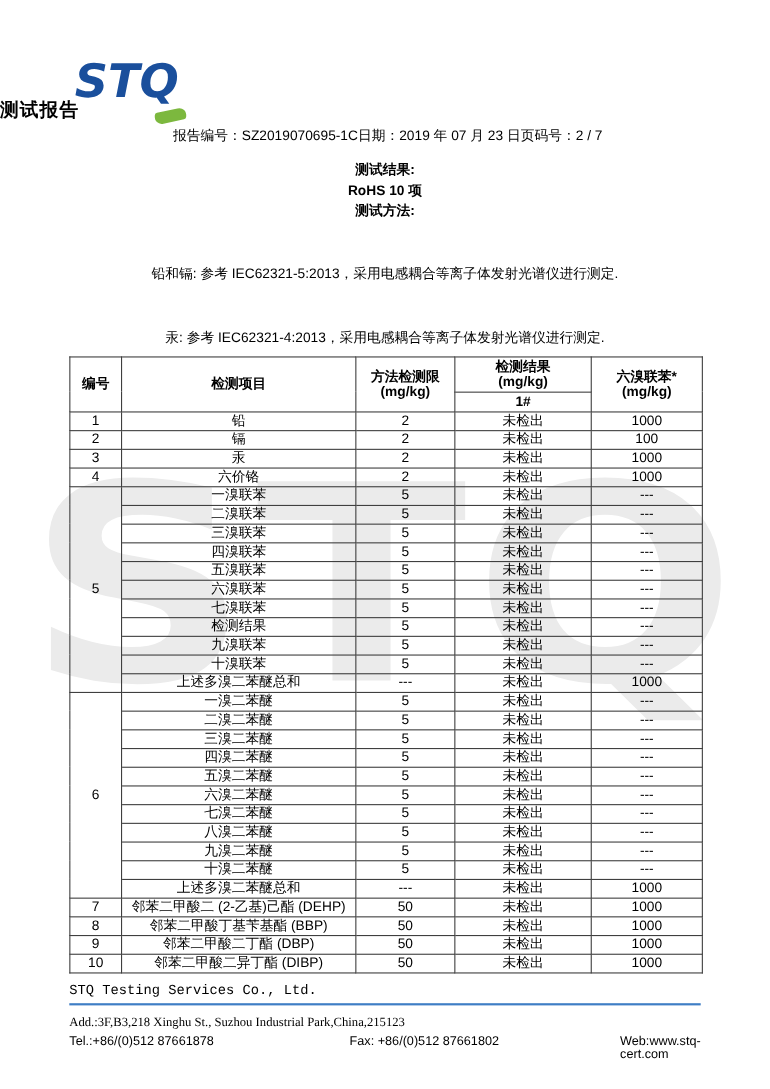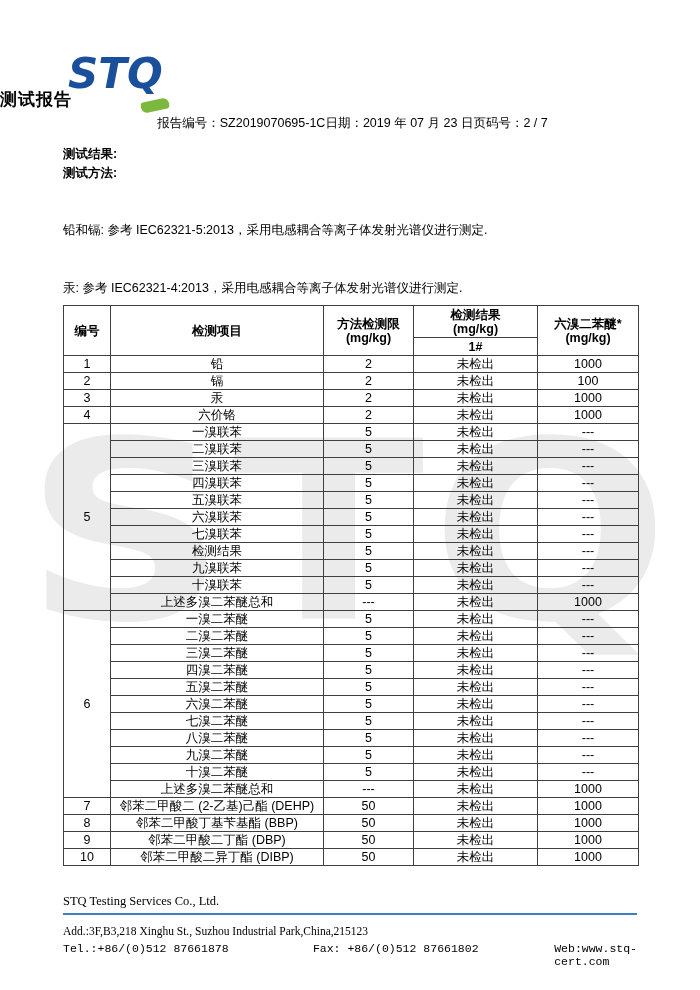--- a/index.html
+++ b/index.html
@@ -44,21 +44,21 @@
     position:absolute; top:88px; left:0; right:0;
     text-align:left; font-size:17px; font-weight:bold; letter-spacing:1px;
   }
   .info-row {
     position:absolute; top:115px; left:63px; right:58px;
     display:flex; justify-content:center;
     font-size:12.5px;
   }
 
   
-  .body-text { padding:0 63px; }
+  .body-text { padding:0 63px;text-align:center; }
   .h-line { font-weight:bold; font-size:12.5px; line-height:18.5px; }
   .method-line { font-size:12.5px; line-height:20px;margin-top:38px; }
   .methods { margin-top:1px; }
 
   
   .result-table {
     margin:7px 0 0 63px;
     width:575px;
     border-collapse:collapse; table-layout:fixed;
     background:transparent;
@@ -70,24 +70,24 @@
     background:transparent;
   }
   .result-table th { font-weight:bold; line-height:14px; }
   .hdr-top { height:32px; }
   .hdr-sub { height:18px; }
   .th-line { display:block; }
   .result-table td { height:17px; line-height:13px; font-weight:normal; }
 
   
   .footer { position:absolute; left:63px; right:63px; top:894px; z-index:1; }
-  .company { font-family:Liberation Serif, serif; font-size:12.5px; }
+  .company { font-family:Liberation Mono, monospace; font-size:12.5px; }
   .footer-rule { border:none; border-top:2px solid var(--footer_line_blue,#3f7ec5); margin:4px 0 0 0; }
   .address { margin-top:10px; font-family:"Liberation Serif","DejaVu Serif",serif; font-size:11.5px; }
-  .telrow { margin-top:5px; display:flex; font-family:Liberation Mono, monospace; font-size:11.5px;gap:32px; }
+  .telrow { margin-top:5px; display:flex; font-family:Liberation Sans, sans-serif; font-size:11.5px;gap:32px; }
   .telrow .tel { width:227px; } .telrow .fax { width:218px; } .telrow .web { flex:1; }
   .servicerow { margin-top:4px; font-size:12px; }
   .servicerow .pair { margin-right:14px; }
   .maillink { color:var(--link_blue,#2d45cc); text-decoration:underline; cursor:pointer; }
 </style>
 </head>
 <body>
 
 <div class="page">
 
@@ -103,20 +103,21 @@
       <div class="doc-title">测试报告</div>
       <div class="info-row">
         <span><span>报告编号：</span><span>SZ2019070695-1C</span></span>
         <span><span>日期：</span><span>2019 年 07 月 23 日</span></span>
         <span><span>页码号：</span><span>2 / 7</span></span>
       </div>
     </div>
 
     <div class="body-text">
       <div class="h-line">测试结果:</div>
+      <div class="h-line">RoHS 10 项</div>
       <div class="h-line">测试方法:</div>
       <div class="methods">
         <div class="method-line">铅和镉: 参考 IEC62321-5:2013，采用电感耦合等离子体发射光谱仪进行测定.</div>
         <div class="method-line">汞: 参考 IEC62321-4:2013，采用电感耦合等离子体发射光谱仪进行测定.</div>
       </div>
     </div>
 
     <table class="result-table">
       <colgroup>
         <col style="width:47px">
@@ -131,21 +132,21 @@
           <th rowspan="2">检测项目</th>
           <th rowspan="2">
             <span class="th-line">方法检测限</span>
               <span class="th-line">(mg/kg)</span>
           </th>
           <th>
             <span class="th-line">检测结果</span>
               <span class="th-line">(mg/kg)</span>
           </th>
           <th rowspan="2">
-            <span class="th-line">六溴二苯醚*</span>
+            <span class="th-line">六溴联苯*</span>
               <span class="th-line">(mg/kg)</span>
           </th>
         </tr>
         <tr class="hdr-sub">
           <th>1#</th>
         </tr>
       </thead>
       <tbody>
         <tr>
             <td>1</td>

